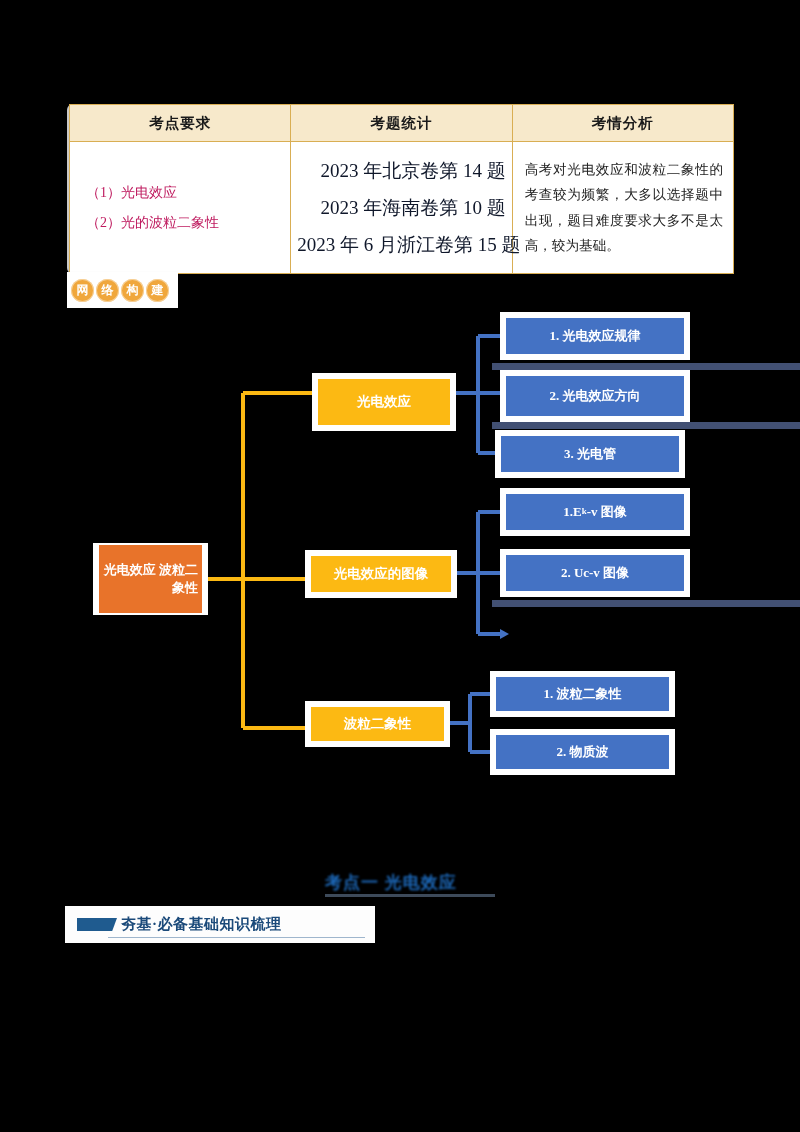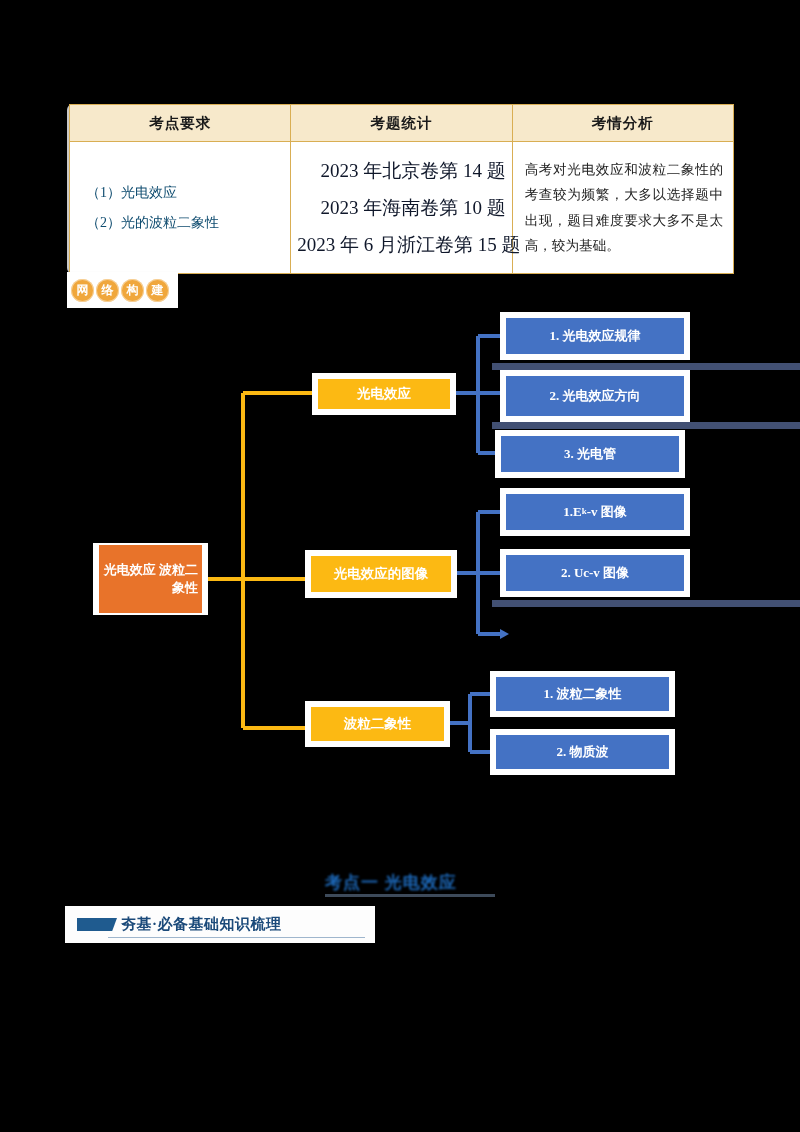--- a/index.html
+++ b/index.html
@@ -26,21 +26,21 @@
   table.exam-table thead th{
     background:#f7e9cb;
     font-weight:bold;
     font-size:14.5px;
     color:#1a1a1a;
     text-align:center;
     height:30px;
     padding:3px 0;
     letter-spacing:1px;
   }
-  td.col-1{width:234px;padding:12px 16px;font-size:14px;line-height:2.1;color:#0c4a6e;}
+  td.col-1{width:234px;padding:12px 16px;font-size:14px;line-height:2.1;color:#be185d;}
   td.col-2{width:182px;padding:10px 6px;font-size:19px;line-height:1.95;color:#0f172a;text-align:right;}
   td.col-3{width:246px;padding:10px 10px 10px 12px;font-size:13.6px;line-height:1.85;color:#1d1d1d;text-align:justify;}
   .cell-line{display:block;white-space:nowrap;}
   .col-3 .cell-line{white-space:normal;}
 
   
   #net-badge{
     position:absolute;left:67px;top:272px;width:107px;height:36px;
     background:#ffffff;
     display:flex;align-items:center;padding-left:4px;
@@ -199,21 +199,21 @@
     <line x1="470" y1="394" x2="492" y2="394" stroke="#4472C4" stroke-width="4"></line>
     <line x1="470" y1="452" x2="492" y2="452" stroke="#4472C4" stroke-width="4"></line>
     <polygon points="492,389 500,394 492,399" fill="#4472C4"></polygon>
     <polygon points="492,447 500,452 492,457" fill="#4472C4"></polygon>
   </svg>
 
   <div class="node root" style="left:93px;top:243px;width:115px;height:72px;">
     <div class="inner">光电效应  波粒二象性</div>
   </div>
 
-  <div class="node lvl2" style="left:312px;top:73px;width:144px;height:42px;">
+  <div class="node lvl2" style="left:312px;top:73px;width:144px;height:58px;">
     <div class="inner">光电效应</div>
   </div>
   <div class="node lvl2" style="left:305px;top:250px;width:152px;height:48px;">
     <div class="inner">光电效应的图像</div>
   </div>
   <div class="node lvl2" style="left:305px;top:401px;width:145px;height:46px;">
     <div class="inner">波粒二象性</div>
   </div>
 
   <div class="node lvl3" style="left:500px;top:12px;width:190px;height:48px;">

